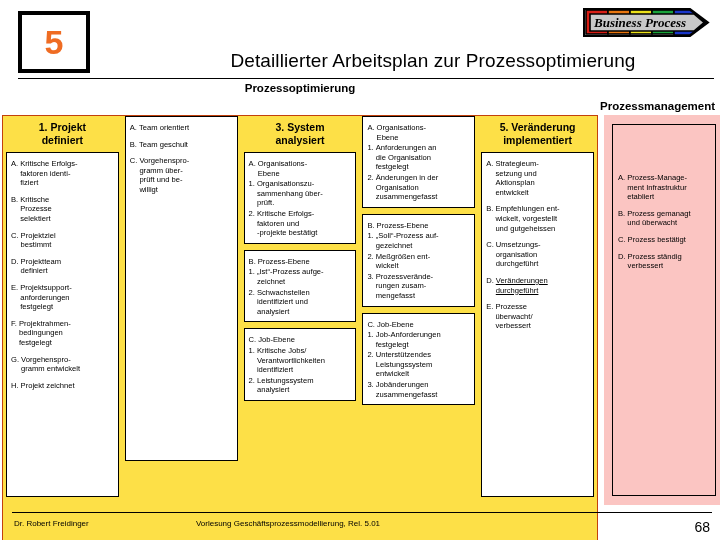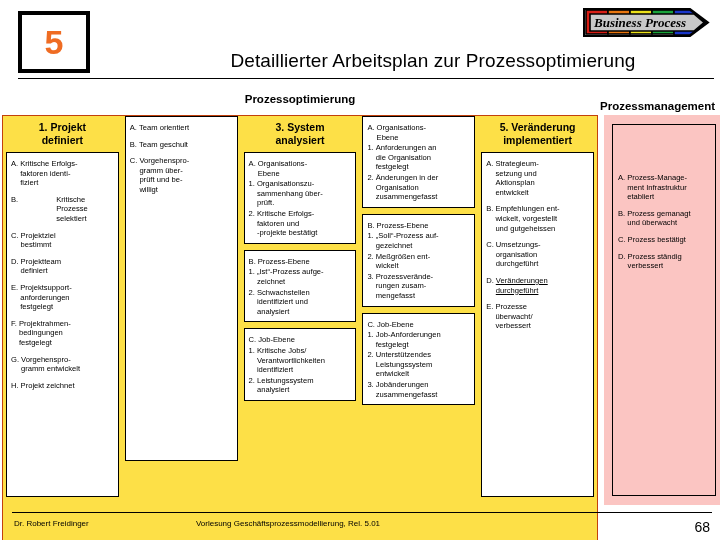--- a/index.html
+++ b/index.html
@@ -63,21 +63,21 @@
     border-top: 1.5px solid #000000;
   }
 
   
   .section-caption {
     position: absolute;
     font-size: 11.5px;
     font-weight: bold;
     white-space: nowrap;
   }
-  .caption-left  { left: 0;   top: 93px; width: 600px; text-align: center; }
+  .caption-left  { left: 0;   top: 82px; width: 600px; text-align: center; }
   .caption-right { left: 600px; top: 100px; width: 140px; text-align: left; }
 
   
   .blue-panel {
     position: absolute;
     left: 2px;
     top: 115px;
     width: 596px;
     height: 472px;
     background: #fde047;
@@ -211,21 +211,21 @@
       </div>
       <div class="card tall" style="height: 345px;">
         <div class="item">
           <span class="item-marker">A.</span>
           <span class="item-text" style="white-space: pre-line;">Kritische Erfolgs-
 faktoren identi-
 fiziert</span>
         </div>
         <div class="item">
           <span class="item-marker">B.</span>
-          <span class="item-text" style="white-space: pre-line; margin-left: 36px;">Kritische
+          <span class="item-text" style="white-space: pre-line;">Kritische
  Prozesse
 selektiert</span>
         </div>
         <div class="item">
           <span class="item-marker">C.</span>
           <span class="item-text" style="white-space: pre-line;">Projektziel
  bestimmt</span>
         </div>
         <div class="item">
           <span class="item-marker">D.</span>

